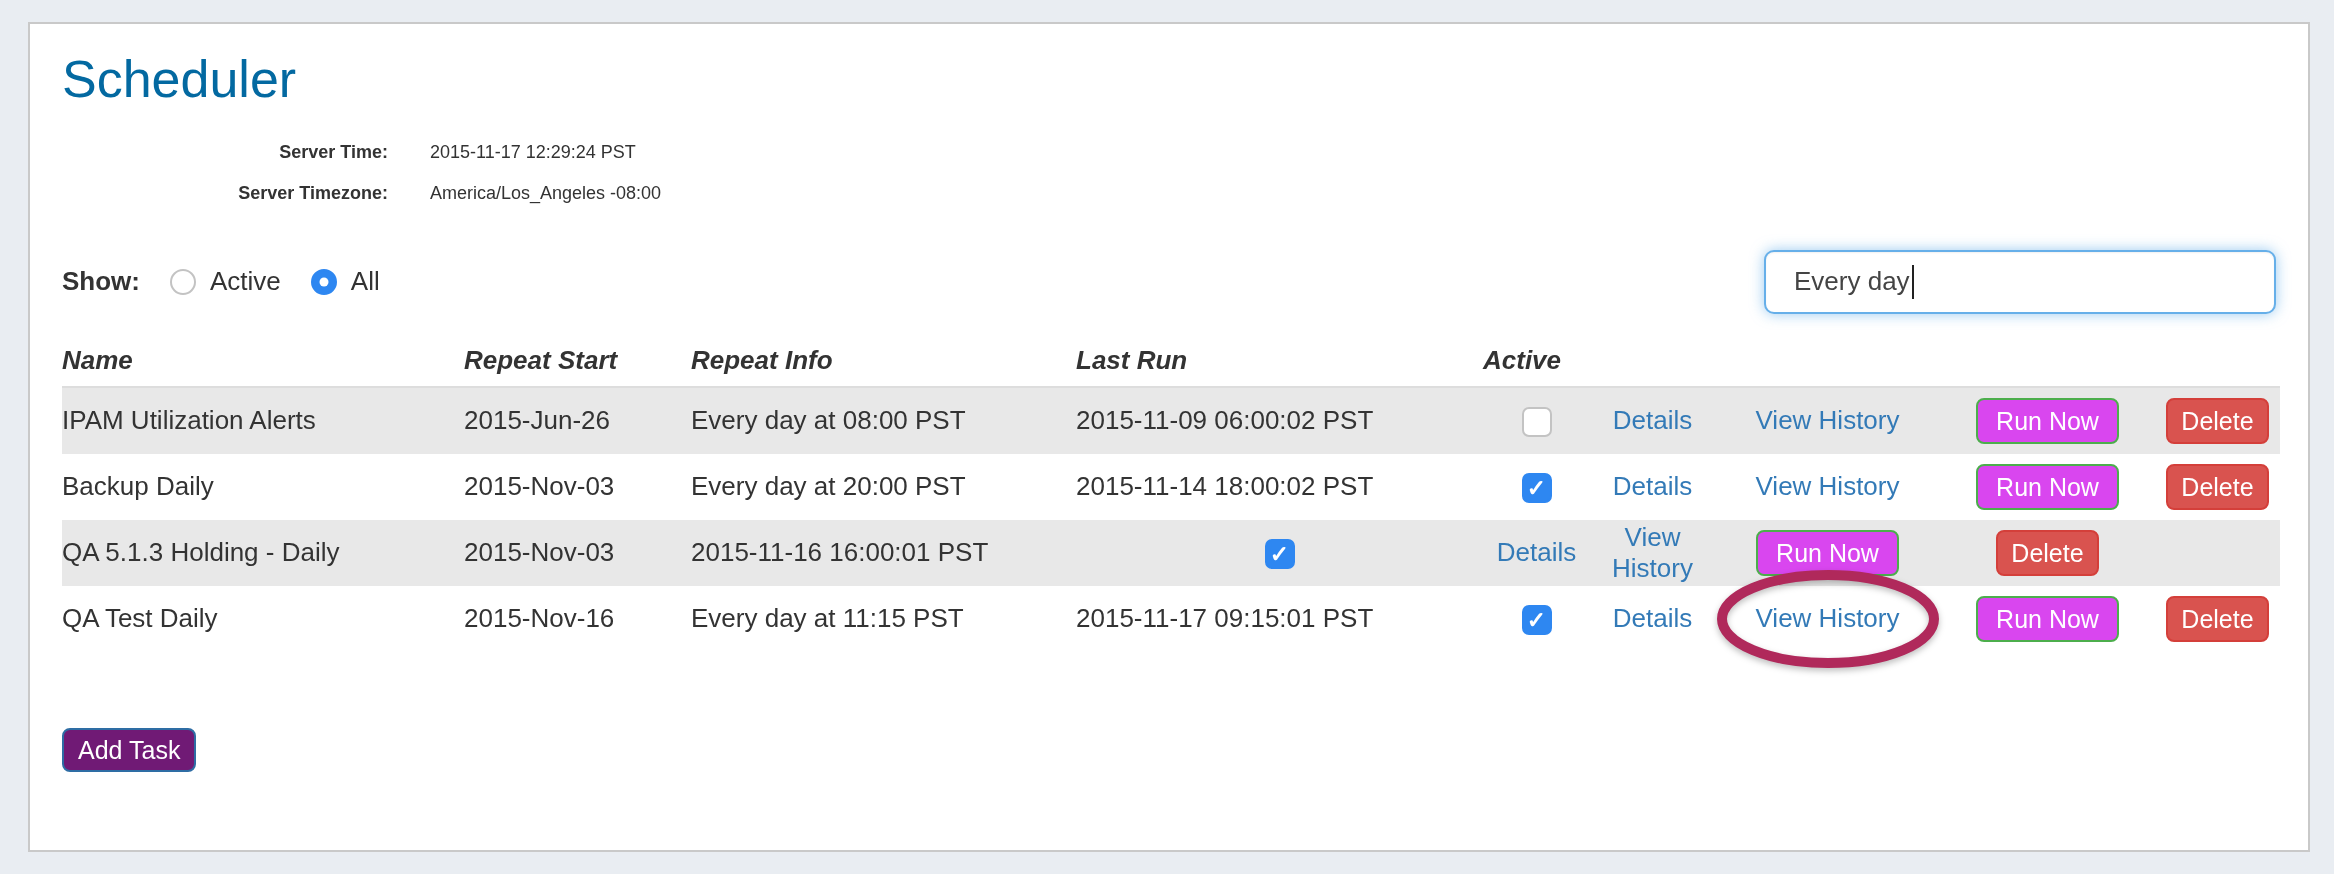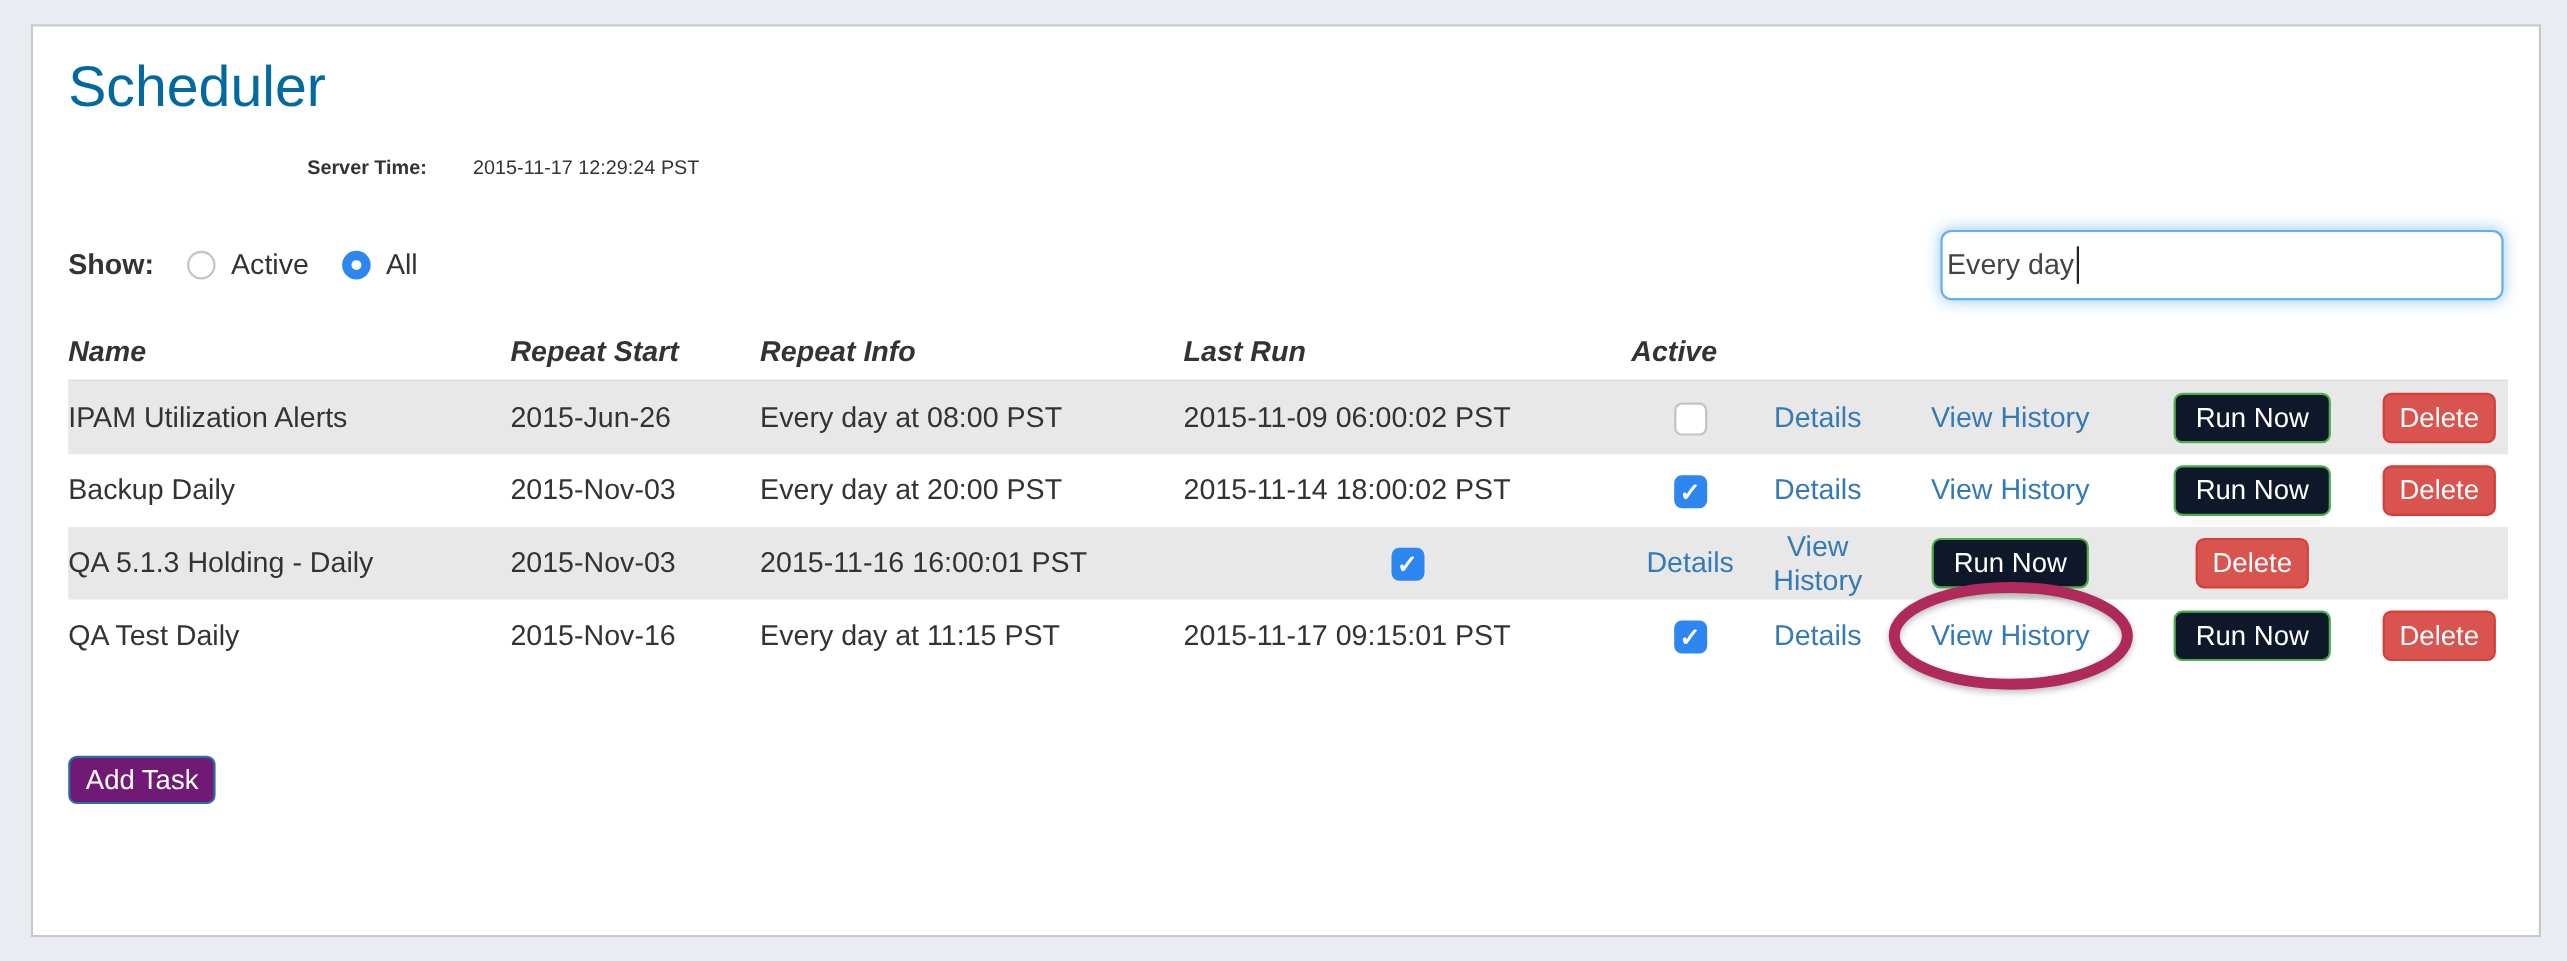--- a/index.html
+++ b/index.html
@@ -68,21 +68,21 @@
     position: absolute;
     right: 0; top: 50%;
     transform: translateY(-50%);
     width: 512px; height: 64px;
     background: #fff;
     border: 2px solid #66afe9;
     border-radius: 10px;
     box-shadow: 0 0 14px rgba(102,175,233,.65), inset 0 1px 2px rgba(0,0,0,.06);
     display: flex;
     align-items: center;
-    padding-left: 4px;
+    padding-left: 28px;
     font-size: 26px;
     color: #444;
     cursor: text;
   }
   .caret {
     display: inline-block;
     width: 2px; height: 34px;
     background: #222;
     margin-left: 2px;
   }
@@ -134,21 +134,21 @@
     border-radius: 8px;
     font-size: 25px;
     font-family: "Liberation Sans", sans-serif;
     color: #fff;
     height: 46px;
     line-height: 42px;
     padding: 0 18px;
     cursor: pointer;
     vertical-align: middle;
   }
-  .btn-success { background: #0f172a; border: 2px solid #4cae4c; }
+  .btn-success { background: #d946ef; border: 2px solid #4cae4c; }
   .btn-danger  { background: #d9534f; border: 2px solid #d43f3a; padding: 0 13px; }
   .btn-primary { background: #701a75; border: 2px solid #2e6da4; height: 44px; line-height: 40px; padding: 0 14px; }
   .add-task { margin-top: 76px; }
   
   .annot {
     position: absolute;
     left: 50%; top: 50%;
     transform: translate(-50%,-50%);
     width: 230px; height: 104px;
     overflow: visible;
@@ -161,20 +161,24 @@
 <body>
 
 <div class="card">
 
   <h1 class="page-title">Scheduler</h1>
 
   <div class="server-info">
     <div class="server-row">
       <div class="server-label">Server Time:</div>
       <div class="server-value">2015-11-17 12:29:24 PST</div>
+    </div>
+    <div class="server-row">
+      <div class="server-label">Server Timezone:</div>
+      <div class="server-value">America/Los_Angeles -08:00</div>
     </div>
   </div>
 
   <div class="controls">
     <span class="show-label">Show:</span>
     <span class="radio-group">
       <span class="radio"></span>
       <span class="radio-label">Active</span>
     </span>
     <span class="radio-group">

